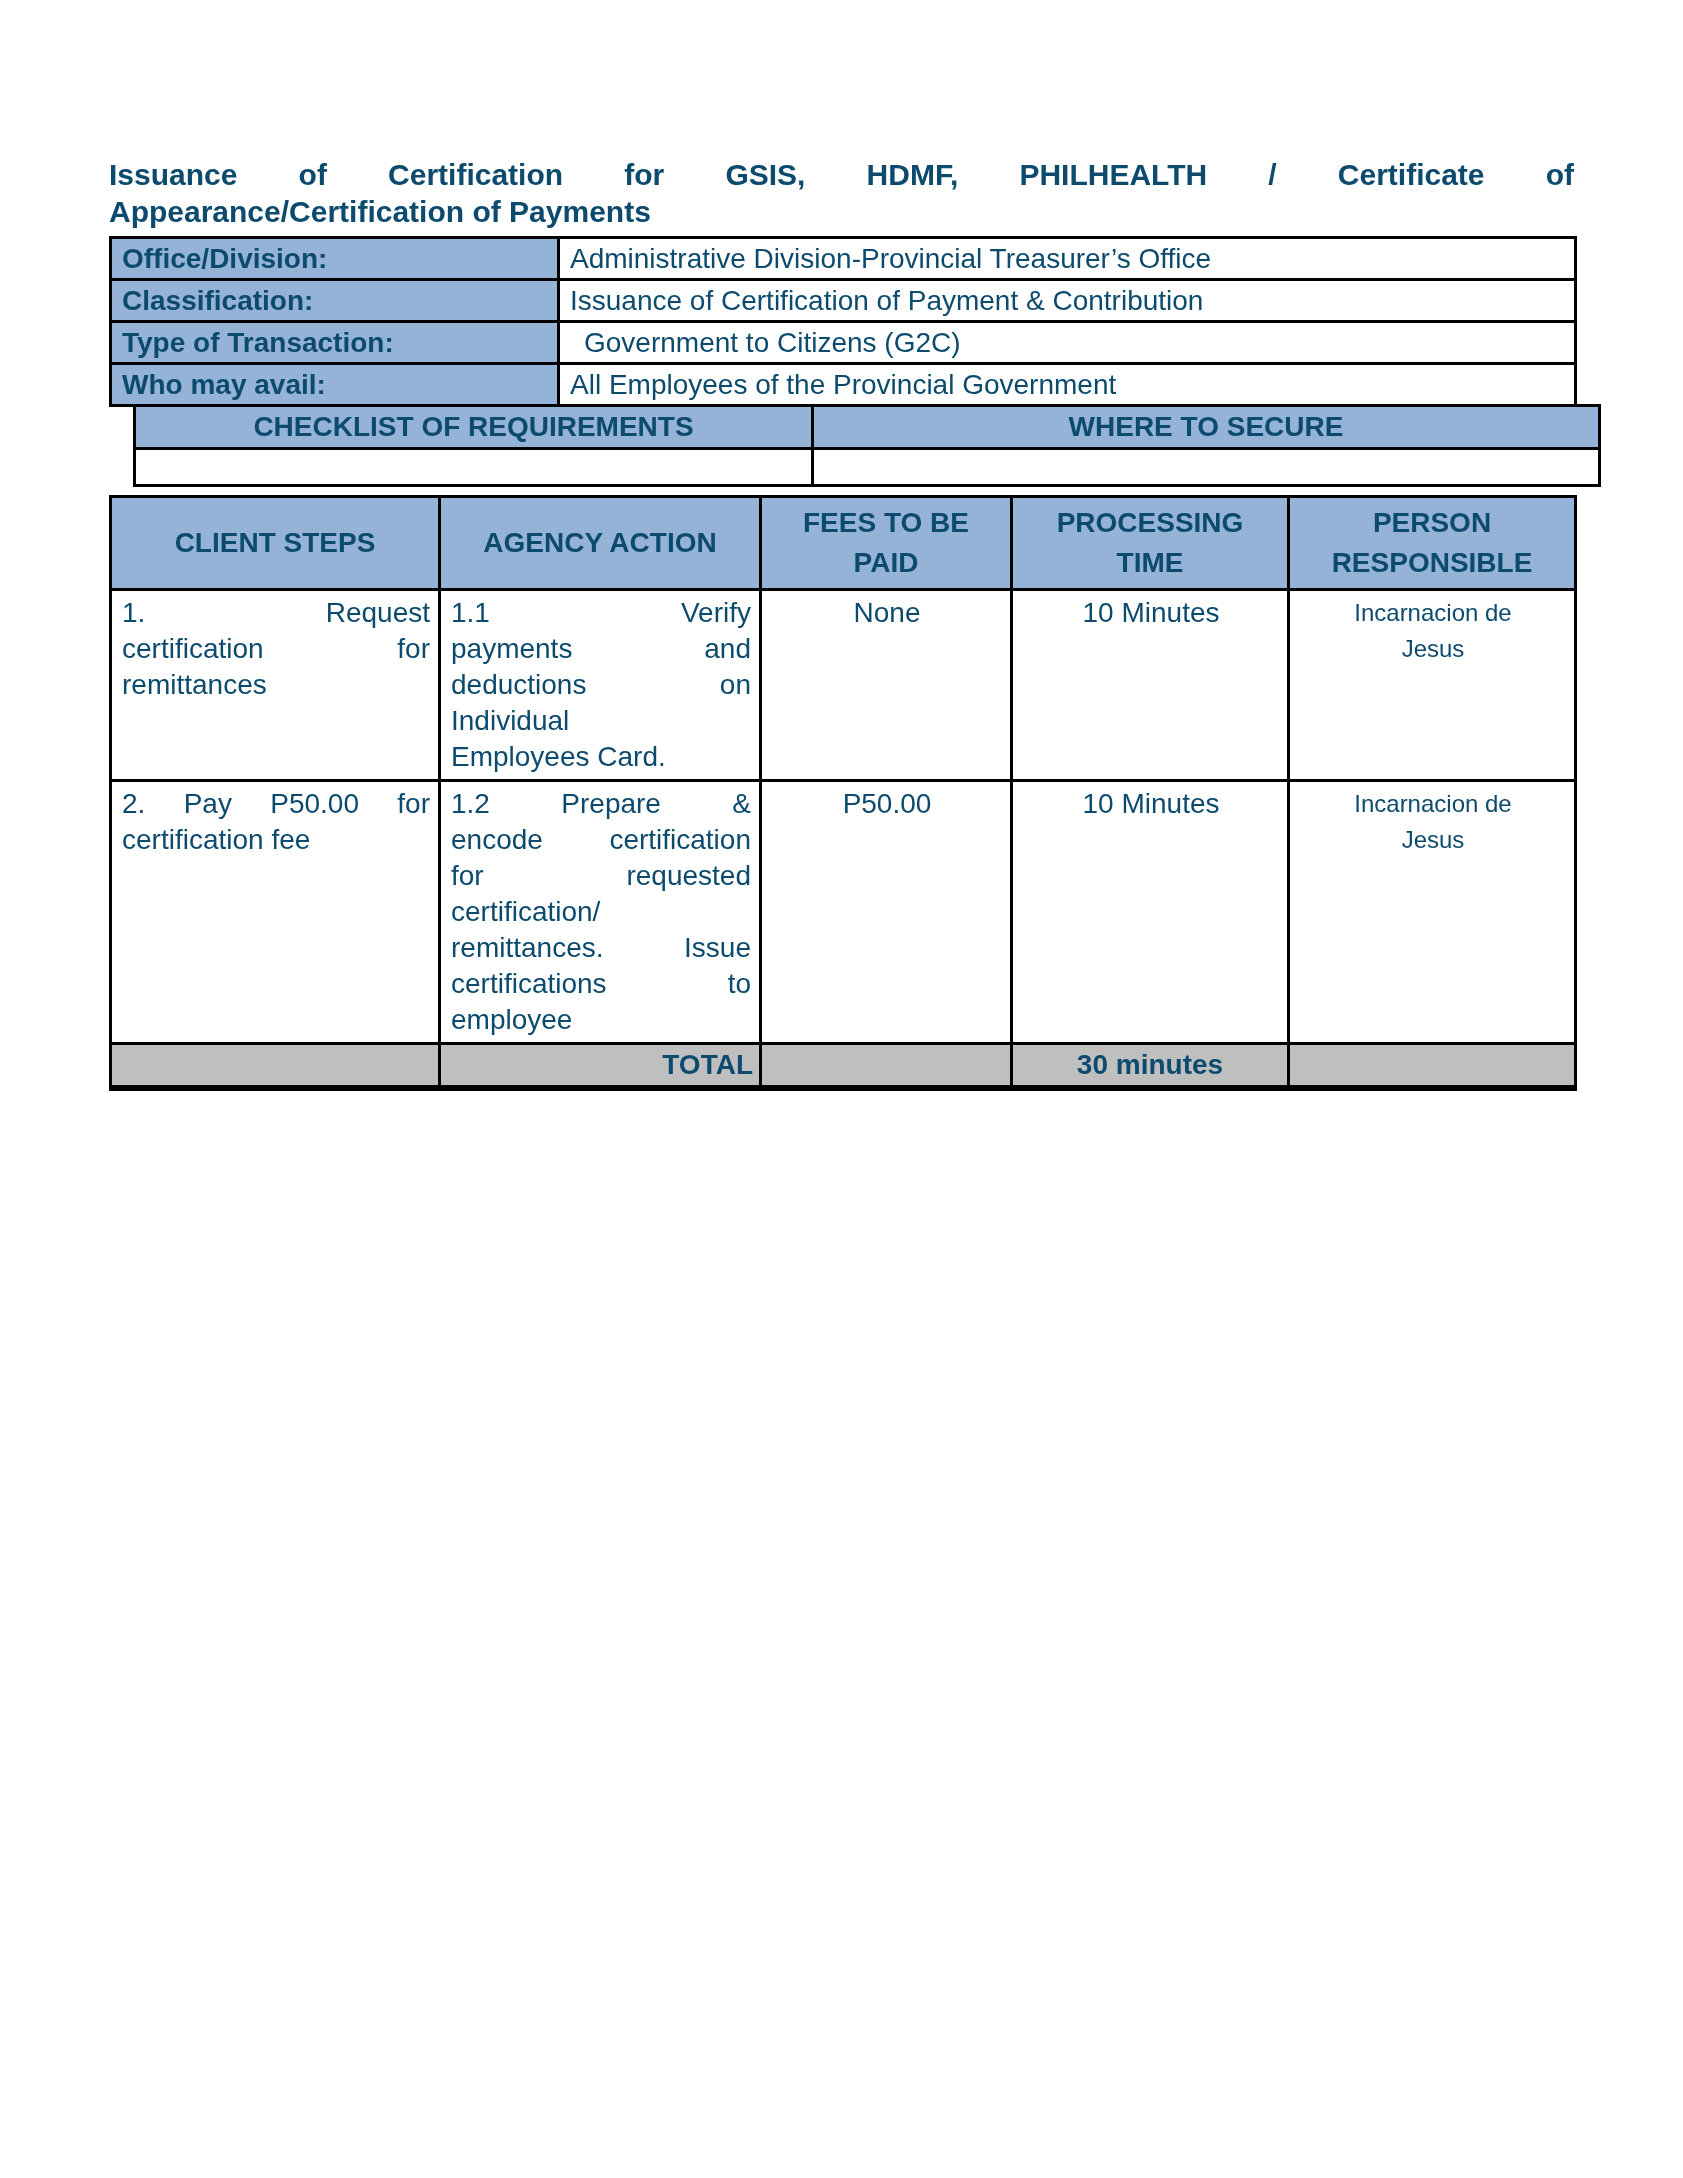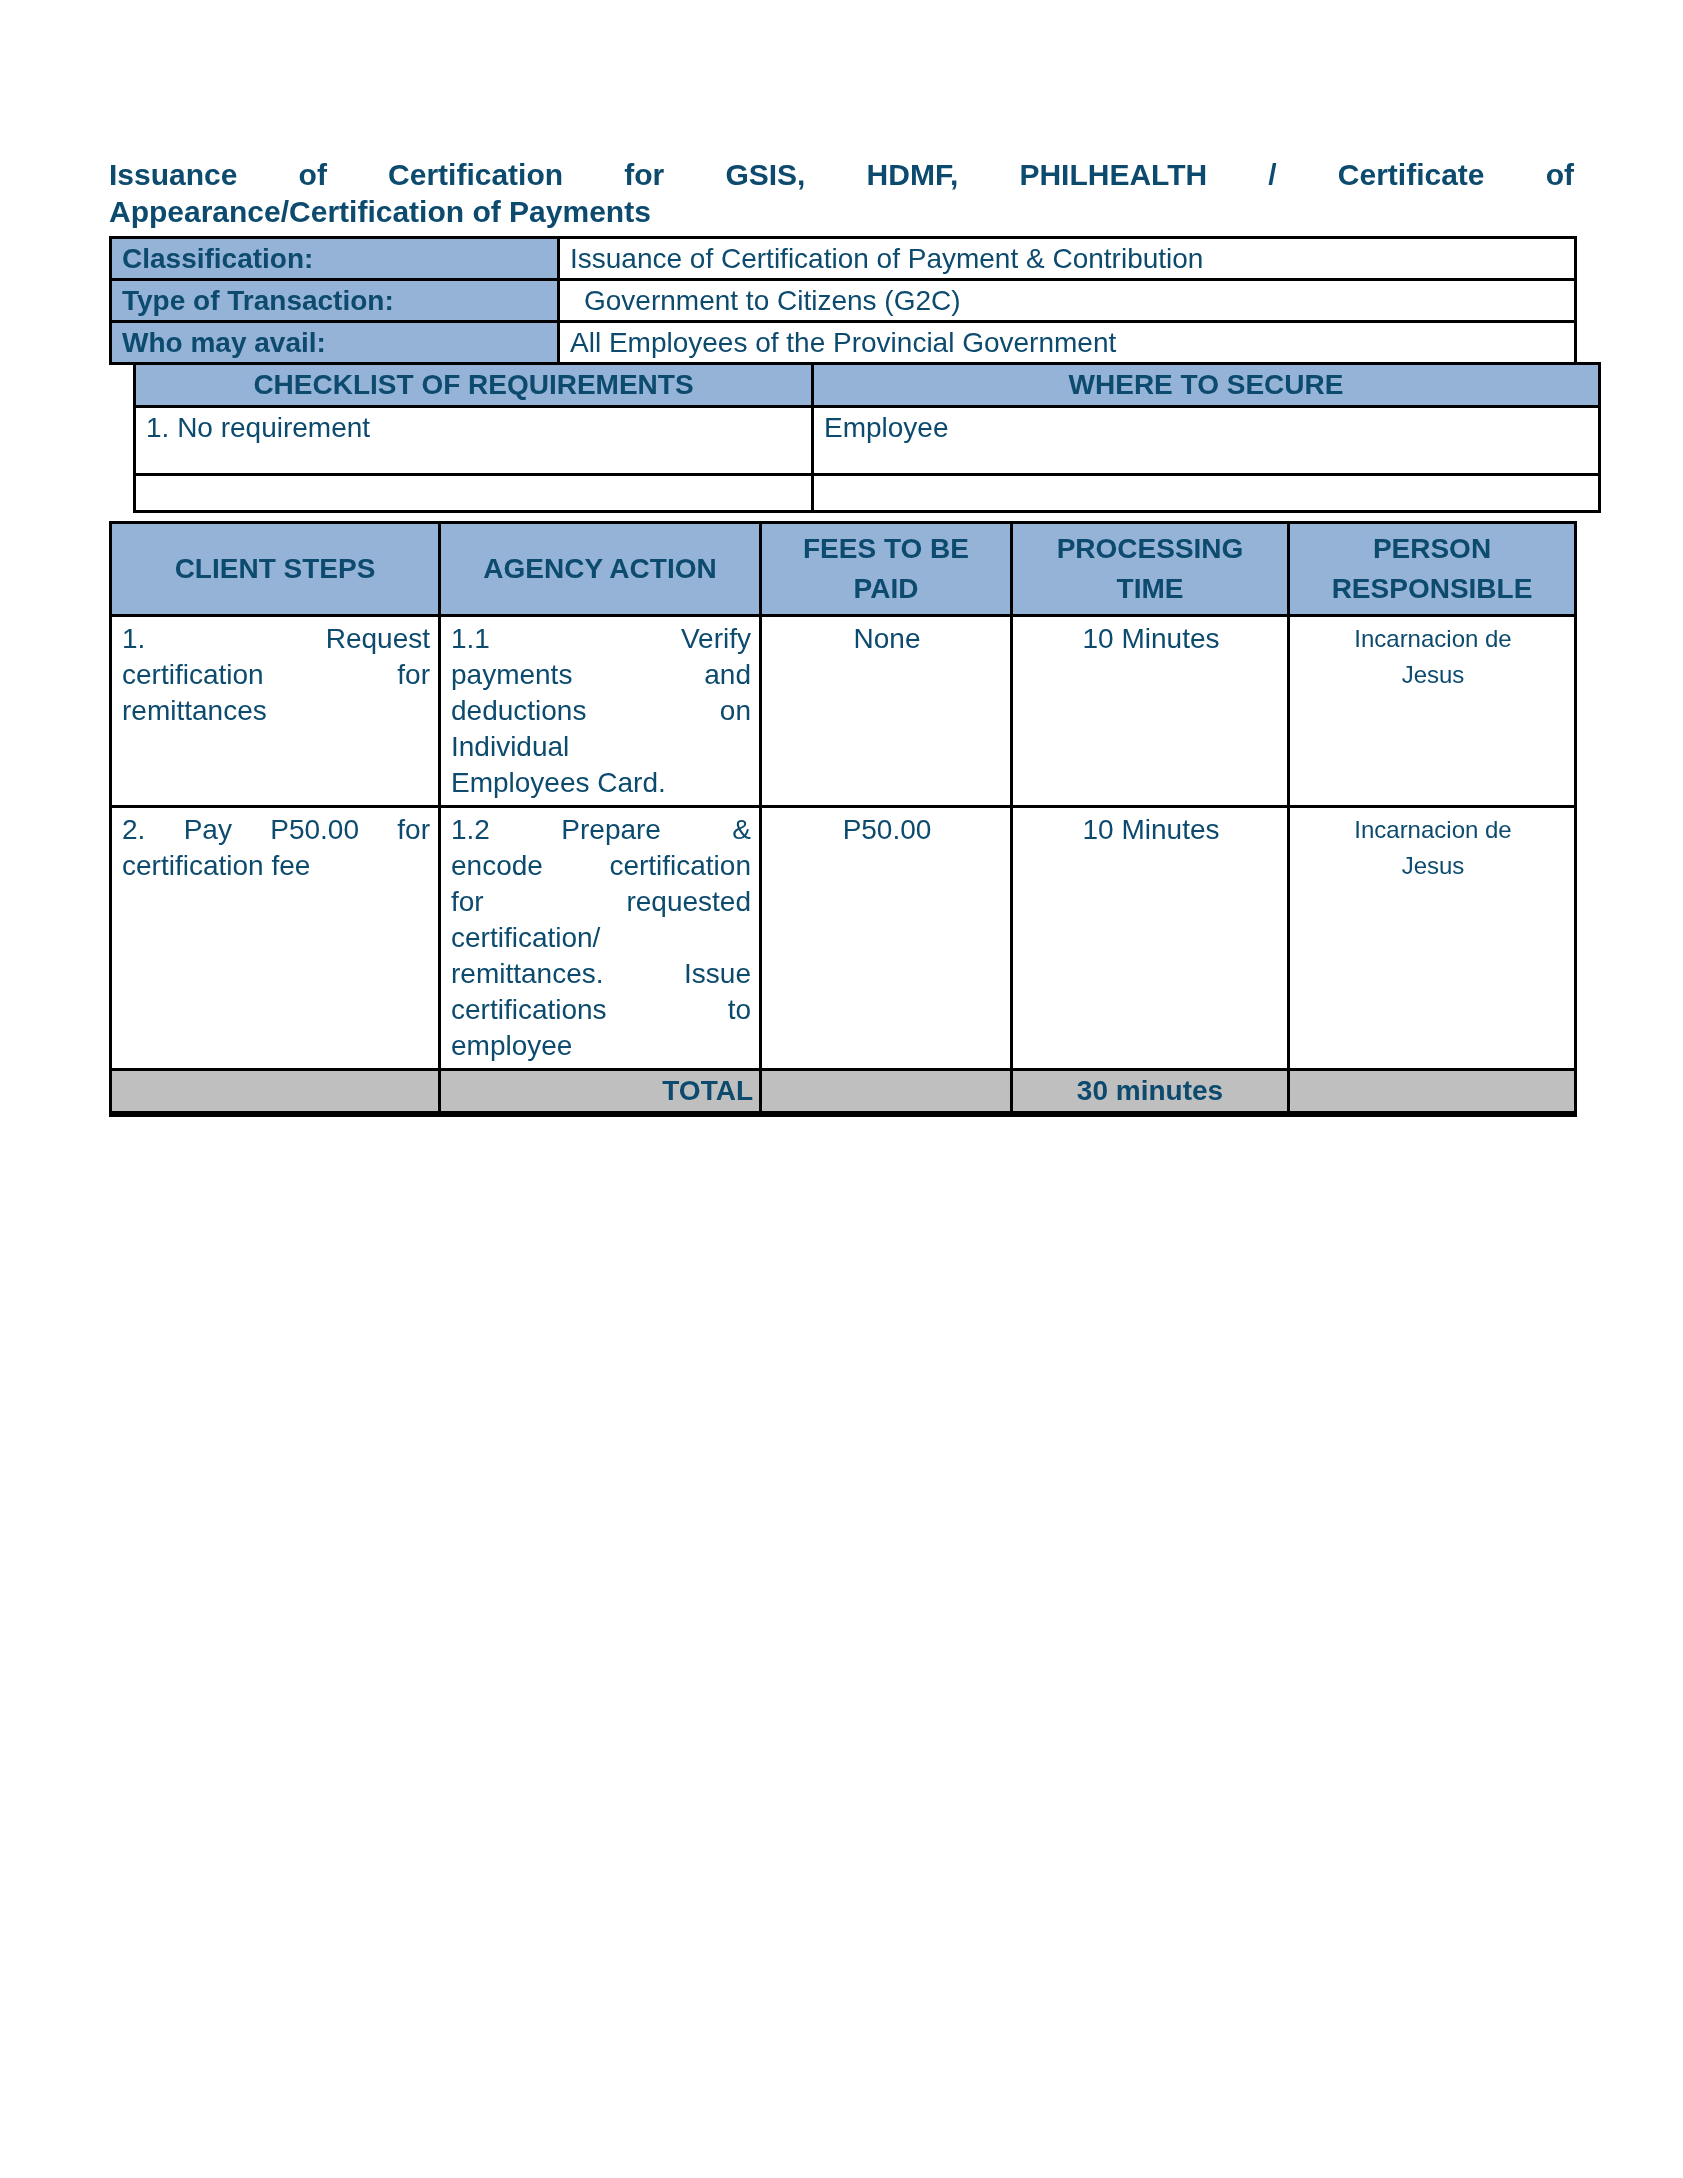--- a/index.html
+++ b/index.html
@@ -54,20 +54,24 @@
         <div>Issuance of Certification for GSIS, HDMF, PHILHEALTH / Certificate of</div>
         <div>Appearance/Certification of Payments</div>
       </div>
 
     <table class="t-info">
       <colgroup>
           <col style="width:448px">
           <col style="width:1017px">
         </colgroup>
       <tbody>
+          <tr>
+        <td class="lbl">Office/Division:</td>
+        <td>Administrative Division-Provincial Treasurer’s Office</td>
+      </tr>
       <tr>
         <td class="lbl">Classification:</td>
         <td>Issuance of Certification of Payment &amp; Contribution</td>
       </tr>
       <tr>
         <td class="lbl">Type of Transaction:</td>
         <td class="indent">Government to Citizens (G2C)</td>
       </tr>
       <tr>
         <td class="lbl">Who may avail:</td>
@@ -78,24 +82,20 @@
 
     <table class="t-req">
       <colgroup>
           <col style="width:678px">
           <col style="width:787px">
         </colgroup>
       <tbody>
           <tr>
         <th>CHECKLIST OF REQUIREMENTS</th>
         <th>WHERE TO SECURE</th>
-      </tr>
-      <tr class="req-row">
-        <td>1. No requirement</td>
-        <td>Employee</td>
       </tr>
       <tr class="empty-row">
         <td></td>
         <td></td>
       </tr>
     </tbody>
       </table>
 
     <table class="t-proc">
       <colgroup>

